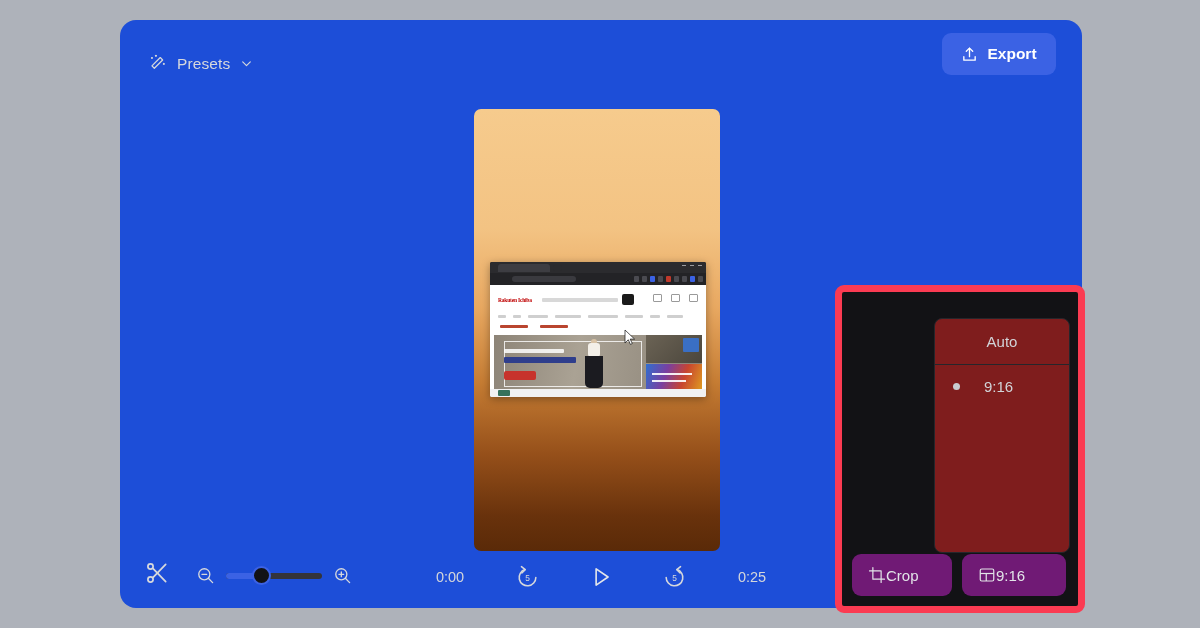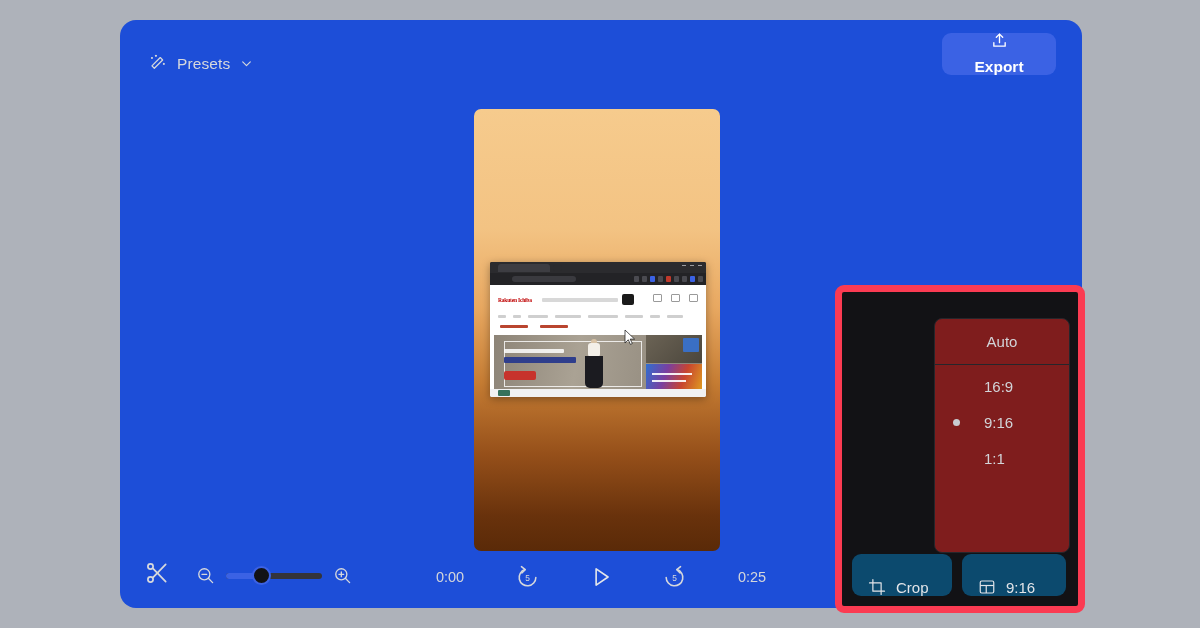--- a/index.html
+++ b/index.html
@@ -39,21 +39,20 @@
     position: absolute; right: 26px; top: 13px;
     height: 42px; min-width: 114px;
     background: #3b62e4;
     border-radius: 9px;
     display: flex; align-items: center; justify-content: center;
     gap: 9px;
     color: #fff;
     font-size: 15.5px; font-weight: bold;
     padding: 0 18px;
     cursor: pointer;
-    flex-direction: column;
   }
 
   
   .stage {
     position: absolute;
     left: 0; top: 78px; right: 0; bottom: 62px;
   }
   .video-frame {
     position: absolute;
     left: 354px; top: 11px;
@@ -231,22 +230,22 @@
     position: absolute; left: 18px;
     width: 7px; height: 7px; border-radius: 50%;
     background: #c9cbd0;
   }
   .hl-buttons {
     position: absolute; left: 10px; bottom: 10px;
     display: flex; gap: 10px;
   }
   .hl-btn {
     height: 42px; padding: 0 16px;
-    background: #0c4a6e; border-radius: 9px;
-    display: flex; align-items: flex-end; gap: 10px;
+    background: #701a75; border-radius: 9px;
+    display: flex; align-items: center; gap: 0;
     color: #e2e4e8; font-size: 15px;
     cursor: pointer;
   }
   .hl-btn.crop { width: 100px; }
   .hl-btn.ratio { width: 104px; }
   svg { display: block; }
 </style>
 </head>
 <body>
 
@@ -437,32 +436,26 @@
 </div>
 
 <div class="highlight">
 
   <div class="dropdown">
     <div class="dd-head">
       <span>Auto</span>
     </div>
     <div class="dd-list">
 
-      <div class="dd-item">
-        <span class="lbl">16:9</span>
-      </div>
 
       <div class="dd-item">
         <span class="dot"></span>
         <span class="lbl">9:16</span>
       </div>
 
-      <div class="dd-item">
-        <span class="lbl">1:1</span>
-      </div>
 
 
     </div>
   </div>
 
   <div class="hl-buttons">
     <div class="hl-btn crop">
       <span>
         <svg width="18" height="18" viewBox="0 0 24 24" fill="none" stroke="#e2e4e8" stroke-width="1.6" stroke-linecap="round" stroke-linejoin="round">
           <path d="M6.5 2 L6.5 17.5 L22 17.5"></path>

